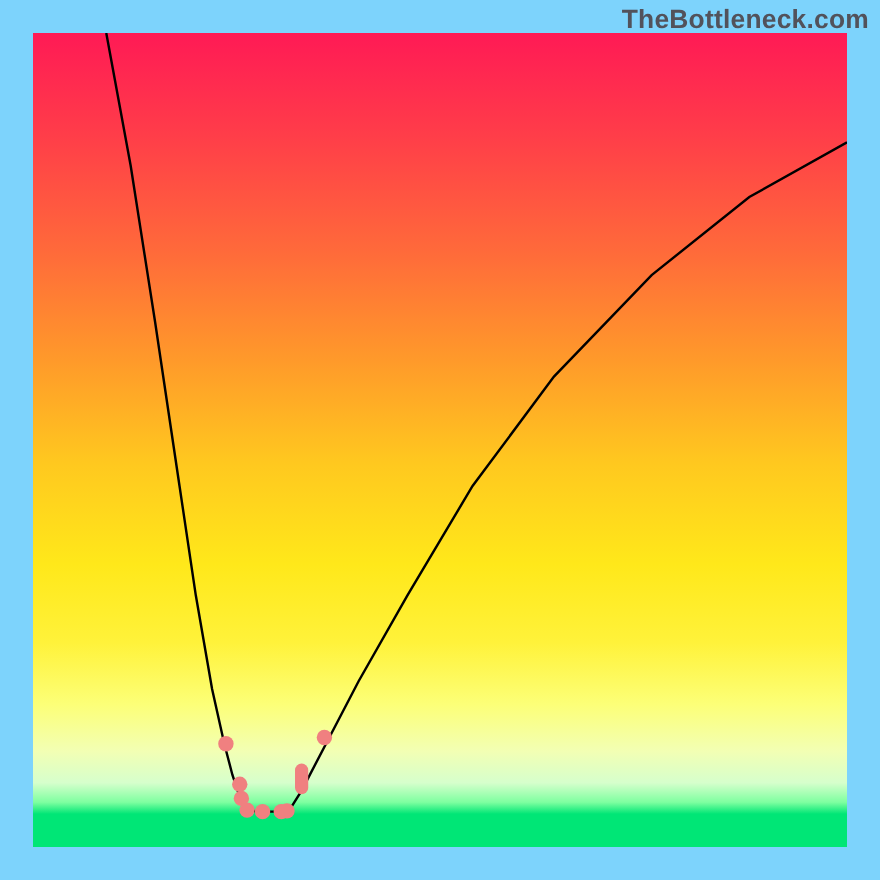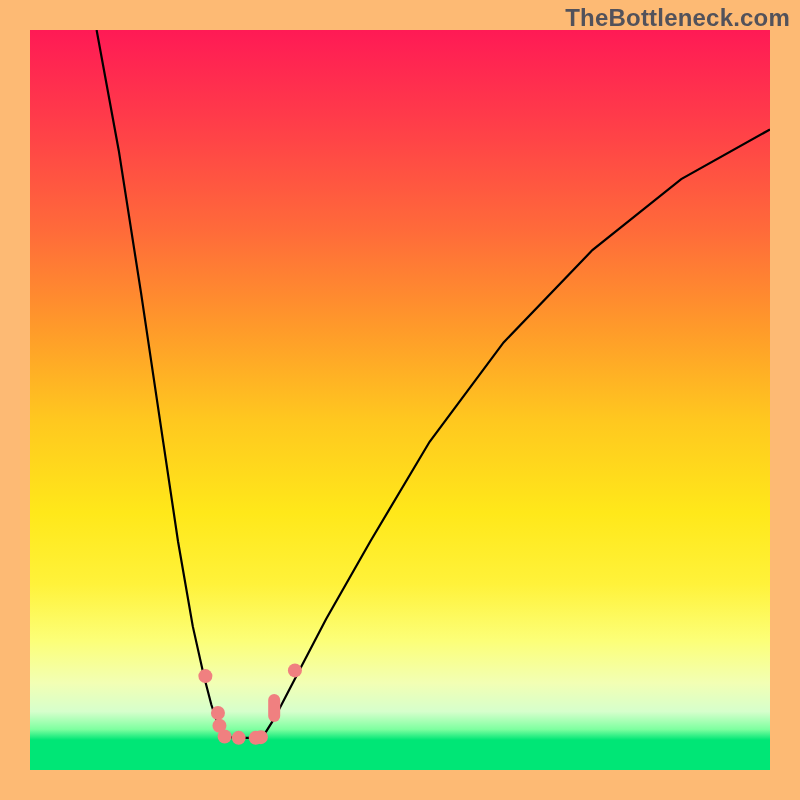--- a/index.html
+++ b/index.html
@@ -6,21 +6,21 @@
     margin: 0;
     padding: 0;
     width: 800px;
     height: 800px;
     background: #000;
     overflow: hidden;
   }
   .frame {
     position: absolute;
     inset: 0;
-    background: #fdba74;
+    background: #7dd3fc;
     padding-left: 23px;
   }
   .plot-area {
     position: absolute;
     left: 30px;
     top: 30px;
     width: 740px;
     height: 740px;
     overflow: hidden;
   }

